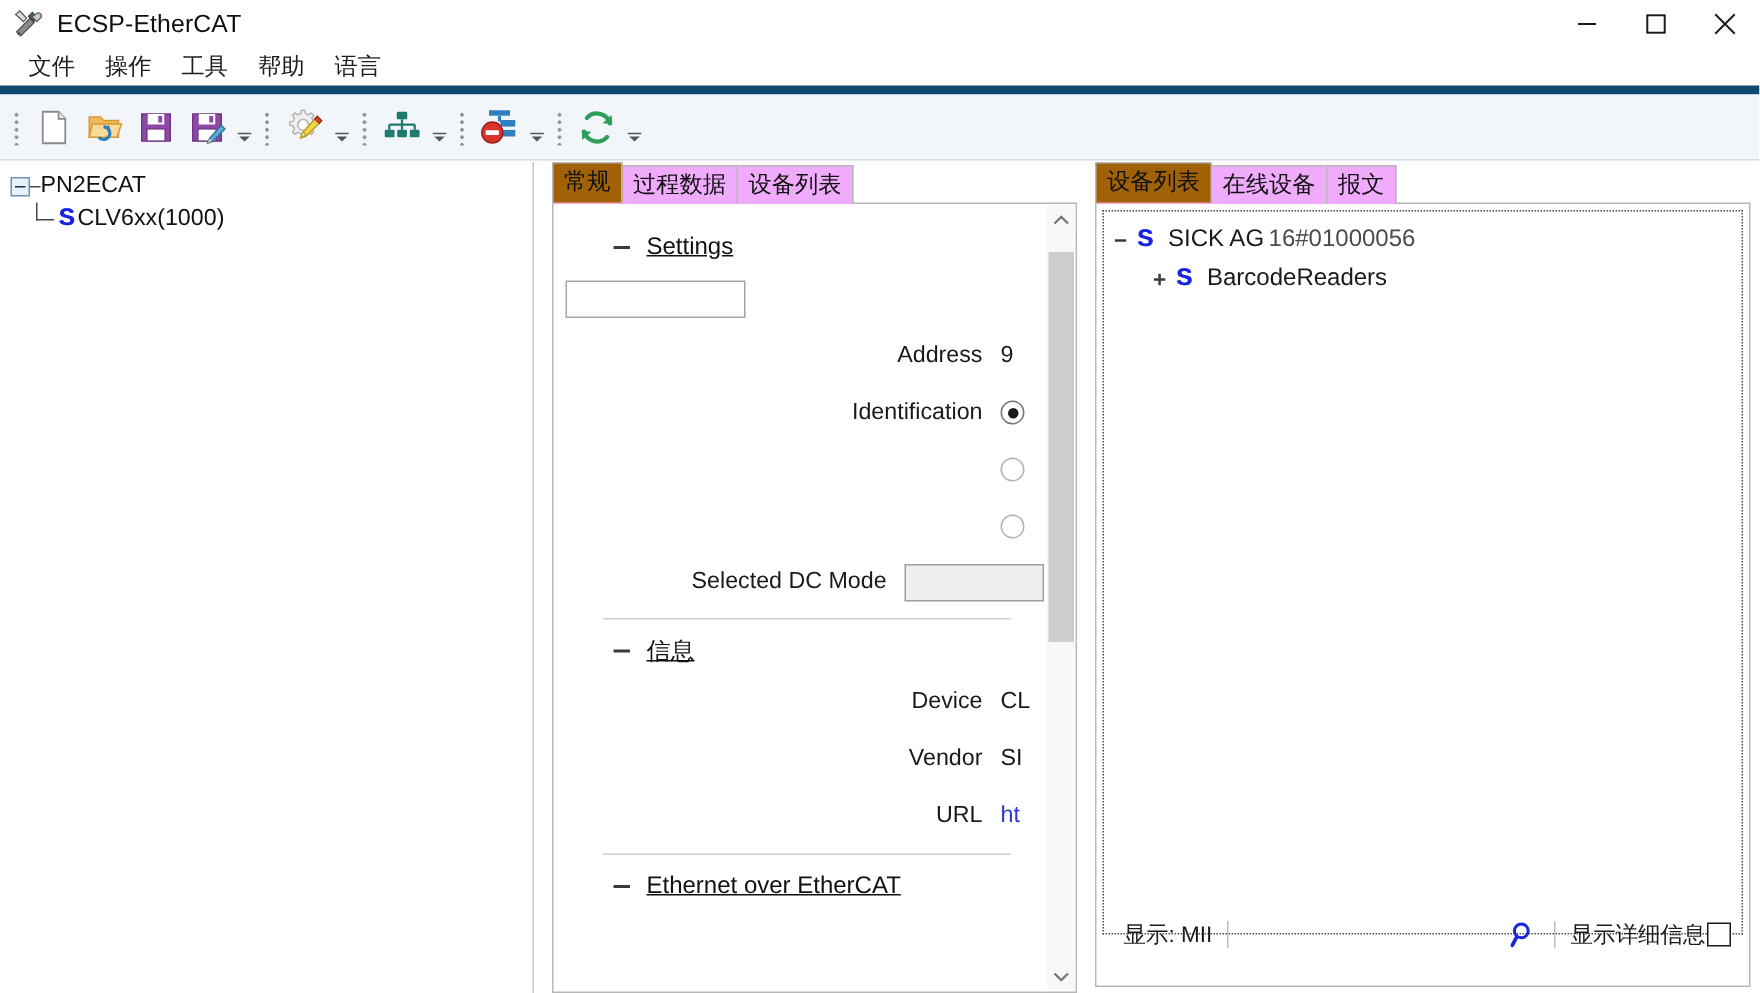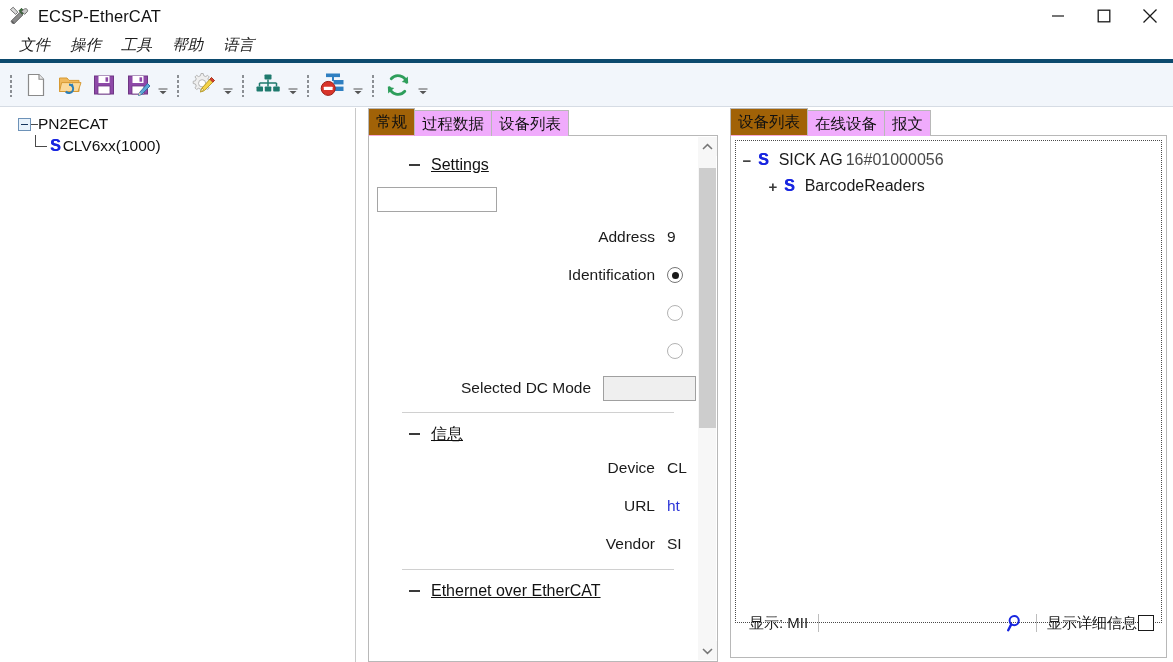--- a/index.html
+++ b/index.html
@@ -49,23 +49,22 @@
   }
   .wbtn svg { display: block; }
 
   
   #menubar {
     height: 31px;
     background: #ffffff;
     display: flex;
     align-items: center;
     padding-left: 10px;
-    border-bottom: 4px solid #0c4a6e;
-    box-sizing: border-box;
-    font-style: italic;
+    border-bottom: 6px solid #0c4a6e;
+    box-sizing: border-box;
   }
   .menu-item {
     font-size: 15.5px;
     color: #1c1c1c;
     padding: 2px 9px 3px 9px;
     margin-right: 2px;
     white-space: nowrap;
   }
 
   
@@ -122,21 +121,21 @@
     overflow: hidden;
   }
   .tree-row {
     display: flex;
     align-items: center;
     height: 22px;
     white-space: nowrap;
     font-size: 15.5px;
     color: #111;
   }
-  #tree-root { margin-top: 5px; padding-left: 18px; }
+  #tree-root { margin-top: 5px; padding-left: 7px; }
   .exp-box {
     width: 13px; height: 13px;
     border: 1px solid #6d92b8;
     background: #e8f2fb;
     position: relative;
     box-sizing: border-box;
     flex: 0 0 auto;
   }
   .exp-box::before {
     content: "";
@@ -644,27 +643,27 @@
           <span class="minus-toggle"></span>
           <span class="section-title">信息</span>
         </div>
 
         <div class="prop-row">
           <span class="prop-label">Device</span>
           <span class="prop-value">CL</span>
         </div>
 
         <div class="prop-row">
+          <span class="prop-label">Vendor</span>
+          <span class="prop-value">SI</span>
+        </div>
+
+        <div class="prop-row">
           <span class="prop-label">URL</span>
           <span class="prop-value link">ht</span>
-        </div>
-
-        <div class="prop-row">
-          <span class="prop-label">Vendor</span>
-          <span class="prop-value">SI</span>
         </div>
 
         <div class="hr-sep"></div>
 
         <div class="section-head" style="margin-top:6px">
           <span class="minus-toggle"></span>
           <span class="section-title">Ethernet over EtherCAT</span>
         </div>
 
       </div>

